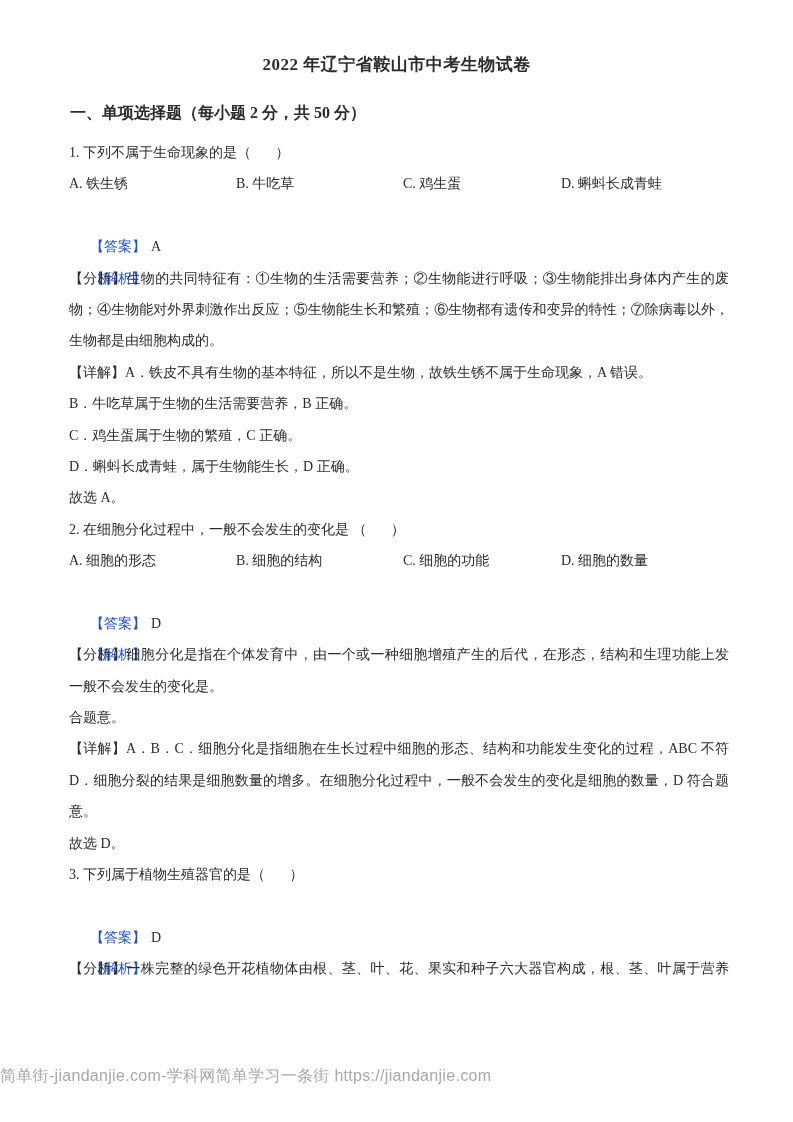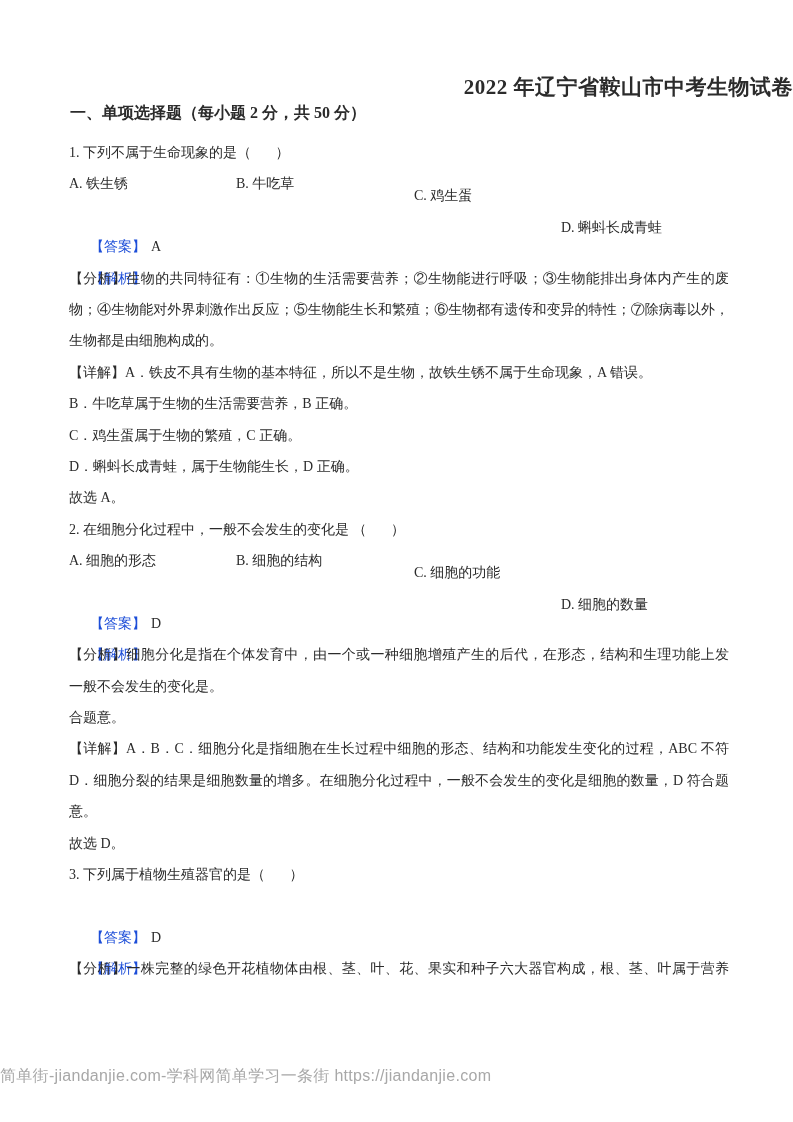--- a/index.html
+++ b/index.html
@@ -7,25 +7,25 @@
     position: relative;
     width: 793px;
     height: 1122px;
     background: #ffffff;
     overflow: hidden;
     font-family: "Liberation Serif", "DejaVu Serif", serif;
     color: #2b2b2b;
   }
   .title {
     position: absolute;
-    top: 73px;
+    top: 53px;
     left: 0;
     width: 100%;
-    text-align: right;
-    font-size: 21px;
+    text-align: center;
+    font-size: 17px;
     font-weight: bold;
     letter-spacing: 0.5px;
     white-space: pre;
   }
   .section-heading {
     position: absolute;
     top: 103px;
     left: 70px;
     font-size: 16px;
     font-weight: bold;
@@ -45,22 +45,22 @@
   }
   .just {
     white-space: normal;
     text-align: justify;
     text-align-last: justify;
   }
   .opts { position: relative; }
   .opts span { position: absolute; top: 0; white-space: pre; }
   .opt-a { left: 0; }
   .opt-b { left: 167px; }
-  .opt-c { left: 345px; margin-top: 12px; }
-  .opt-d { left: 492px; margin-top: 44px; }
+  .opt-c { left: 334px; }
+  .opt-d { left: 492px; }
   .blue { color: #1d4ed8; }
   .ansval { margin-left: 5px; }
   .footer {
     position: absolute;
     top: 1066px;
     left: 0;
     width: 100%;
     font-family: "Liberation Sans", "DejaVu Sans", sans-serif;
     font-size: 16px;
     color: #a8a8a8;

